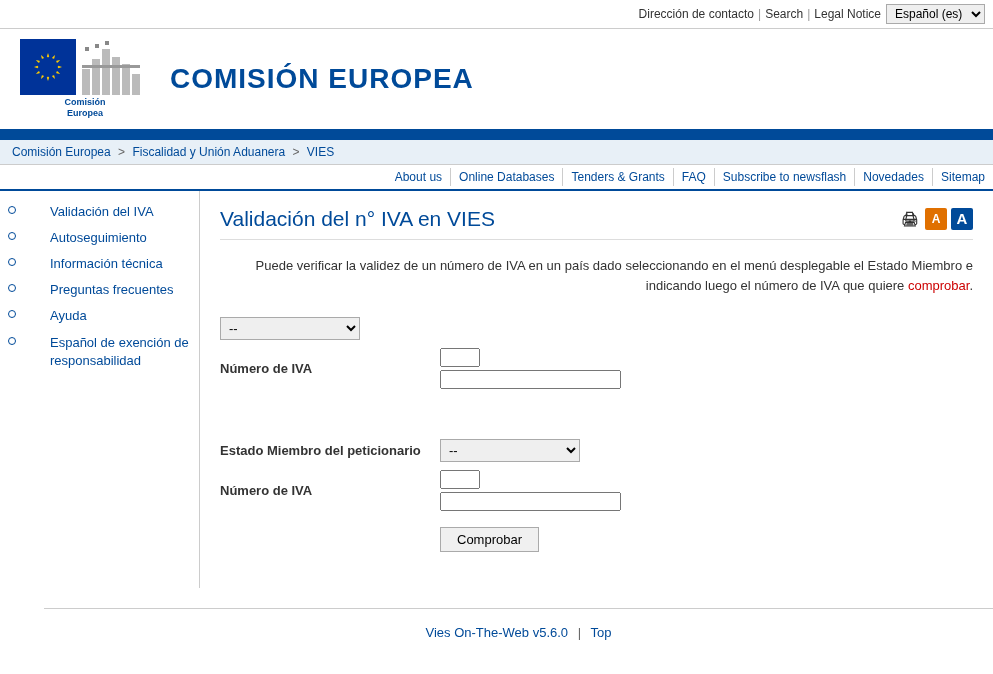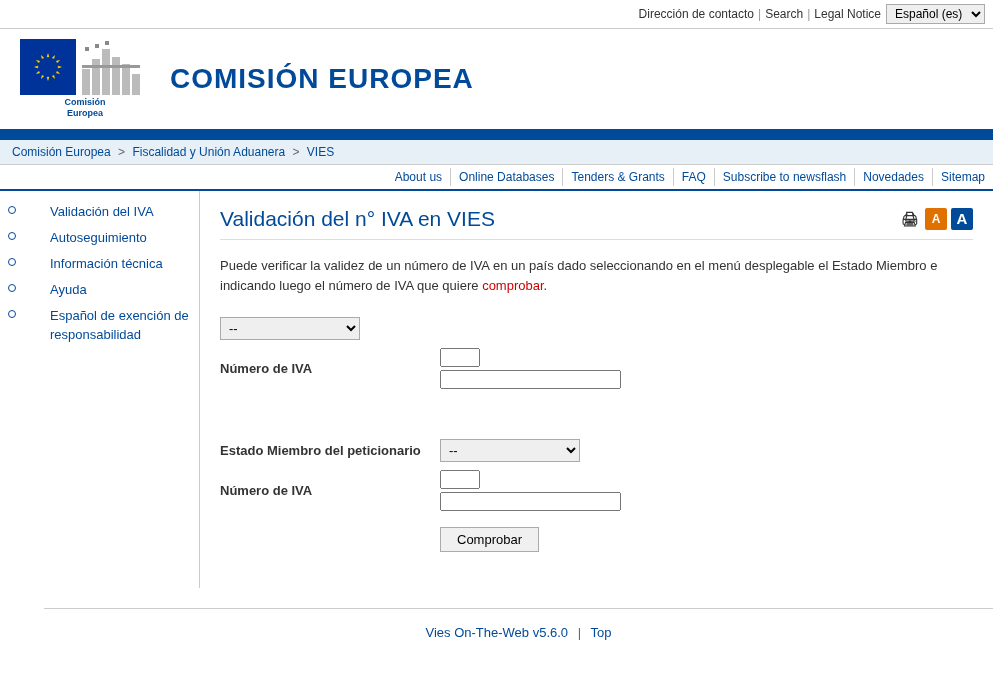--- a/index.html
+++ b/index.html
@@ -147,20 +147,21 @@
     .icon-print { color: #333; font-size: 14px; }
     .icon-a-orange { background: #e07000; color: white; font-size: 12px; border-radius: 2px; }
     .icon-a-blue { background: #004a99; color: white; font-size: 12px; border-radius: 2px; }
 
     
     #description {
       font-size: 13px;
       line-height: 1.6;
       margin-bottom: 20px;
       color: #333;
+      text-align: right;
     }
 
     
     .form-section {
       margin-bottom: 20px;
     }
     .form-row {
       display: flex;
       align-items: center;
       margin-bottom: 8px;
@@ -348,20 +349,24 @@
     <div class="sidebar-item">
       <span class="sidebar-circle"></span>
       <a href="#">Autoseguimiento</a>
     </div>
     <div class="sidebar-item">
       <span class="sidebar-circle"></span>
       <a href="#">Información técnica</a>
     </div>
     <div class="sidebar-item">
       <span class="sidebar-circle"></span>
+      <a href="#">Preguntas frecuentes</a>
+    </div>
+    <div class="sidebar-item">
+      <span class="sidebar-circle"></span>
       <a href="#">Ayuda</a>
     </div>
     <div class="sidebar-item">
       <span class="sidebar-circle"></span>
       <a href="#">Español de exención de responsabilidad</a>
     </div>
   </div>
 
   <div id="content">
 

